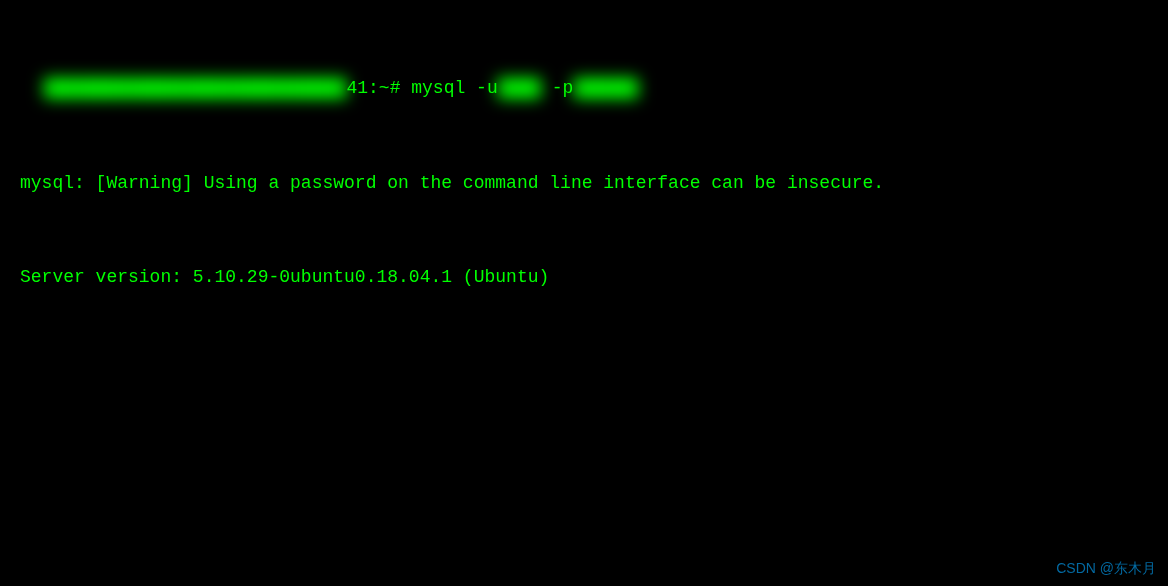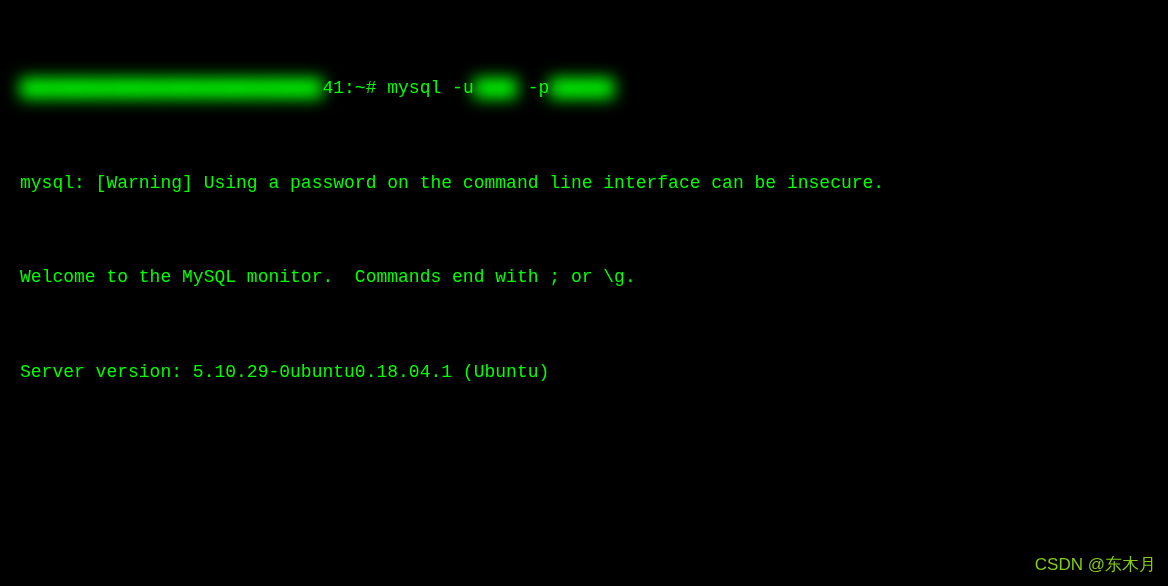--- a/index.html
+++ b/index.html
@@ -20,48 +20,48 @@
       position: relative;
     }
     .terminal-output {
       white-space: pre-wrap;
       word-break: break-all;
     }
     .watermark {
       position: absolute;
       bottom: 6px;
       right: 12px;
-      color: #84cc16;
-      font-size: 17px;
+      color: #0369a1;
+      font-size: 14px;
       font-family: Arial, sans-serif;
     }
     .top-line {
       display: flex;
       flex-wrap: nowrap;
       align-items: flex-start;
+      margin-left: 24px;
     }
     .blur-block {
       filter: blur(8px);
       color: #00ff00;
       white-space: pre;
     }
   </style>
 </head>
 <body>
 
 <div class="terminal-output">
   <div class="top-line">
     <span class="blur-block">████████████████████████████</span>
     <span>41:~# mysql -u</span>
     <span class="blur-block">████</span>
     <span> -p</span>
     <span class="blur-block">██████</span>
   </div>
   <div>mysql: [Warning] Using a password on the command line interface can be insecure.</div>
-  <div>Welcome to the MySQL monitor.  Commands end with ; or \g.</div>
   <div>Server version: 5.10.29-0ubuntu0.18.04.1 (Ubuntu)</div>
   <div>&nbsp;</div>
   
   
   
   
   
   
   
   

